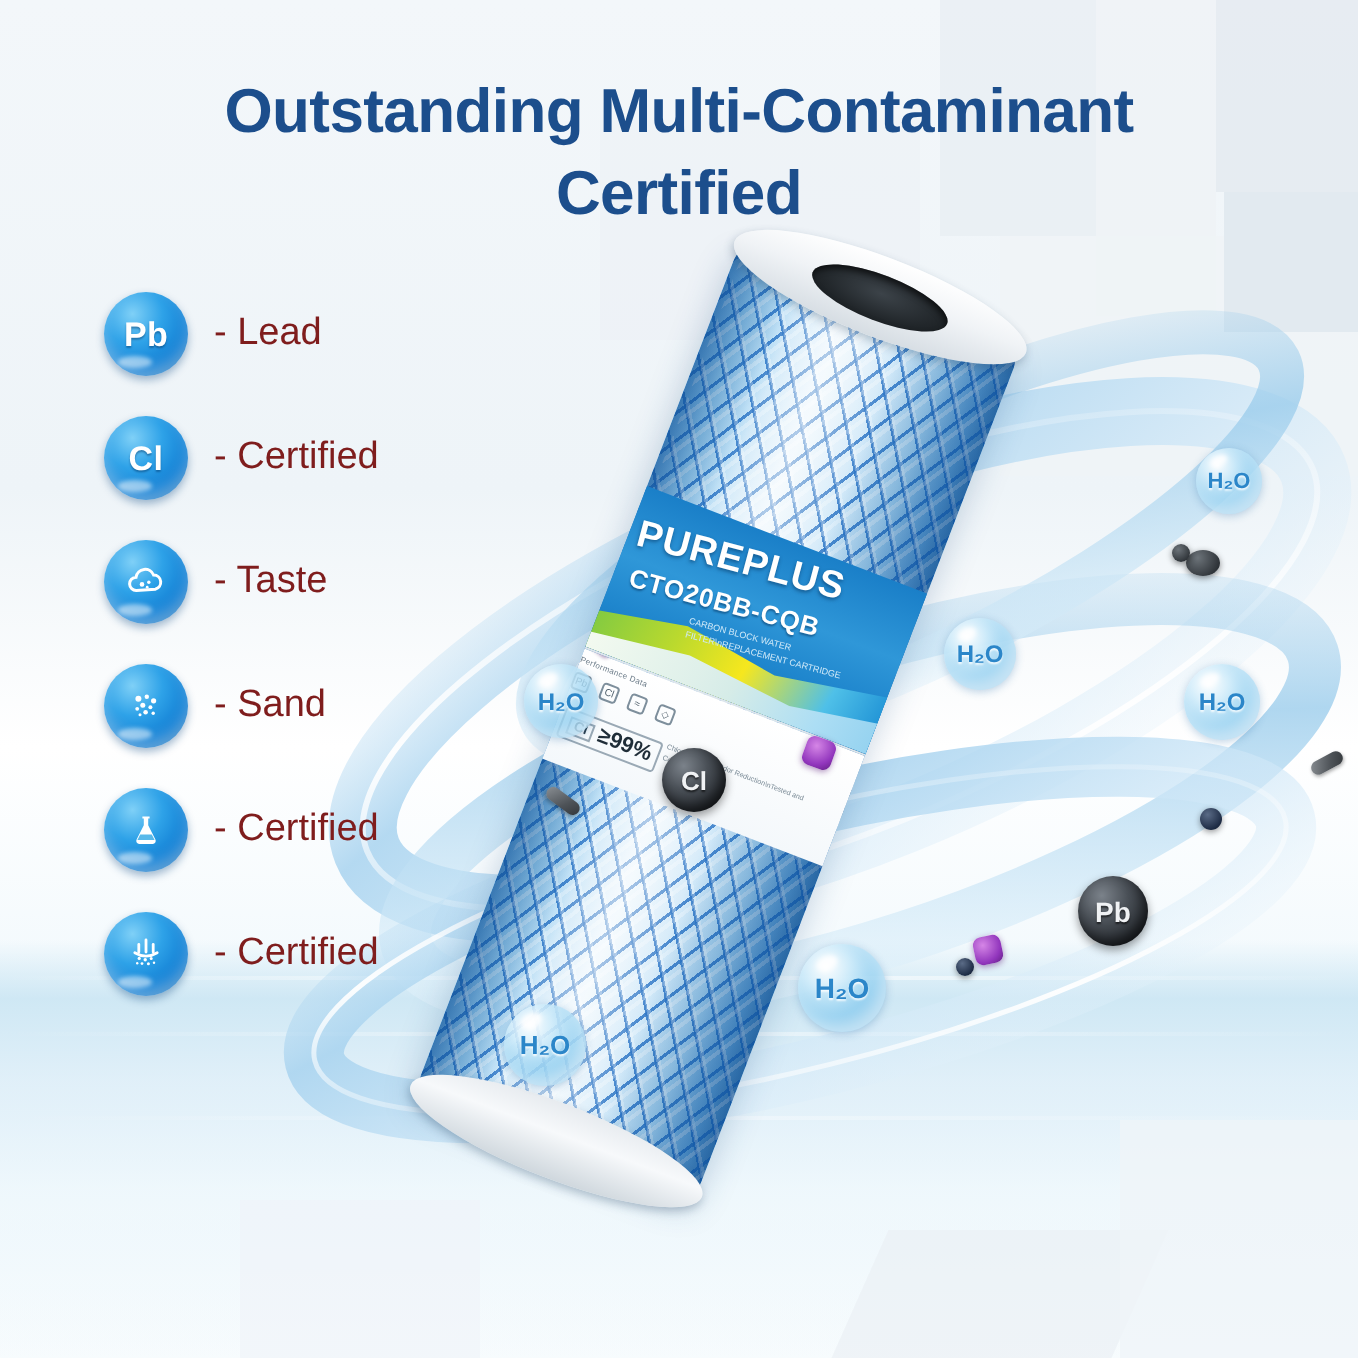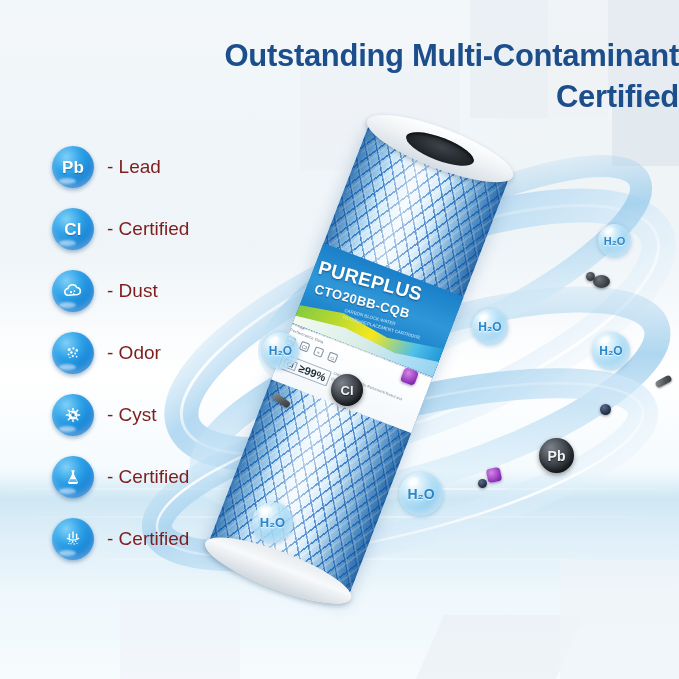--- a/index.html
+++ b/index.html
@@ -40,21 +40,21 @@
   }
   .water-line {
     position:absolute; left:0; right:0; height:2px;
     background:linear-gradient(90deg,rgba(255,255,255,0),rgba(255,255,255,.95),rgba(255,255,255,0));
     opacity:.8;
   }
 
   
   .title {
     position:absolute; left:0; right:0; top:36px;
-    text-align:right;
+    text-align:center;
     color:#1c4e8c;
     font-weight:bold;
     font-size:31px;
     line-height:1.32;
     letter-spacing:-.3px;
     z-index:40;
   }
 
   
   .list { position:absolute; left:52px; top:143px; z-index:45; }
@@ -347,63 +347,42 @@
 
     <div class="row">
       <div class="badge">
         <svg width="24" height="24" viewBox="0 0 24 24">
           <path d="M7.2 16.2a3.3 3.3 0 0 1-.2-6.6 4.6 4.6 0 0 1 8.8-1.1 3.6 3.6 0 0 1 .8 7.1z" fill="none" stroke="#fff" stroke-width="1.5"></path>
           <circle cx="10" cy="13.2" r="1.15" fill="#fff"></circle>
           <circle cx="13.4" cy="12.1" r=".85" fill="#fff"></circle>
           <circle cx="12.6" cy="14.6" r=".7" fill="#fff"></circle>
         </svg>
       </div>
-      <div class="label">- Dust</div>
+      <div class="label">- Taste</div>
     </div>
 
     <div class="row">
       <div class="badge">
         <svg width="24" height="24" viewBox="0 0 24 24">
           <g fill="#fff">
             <circle cx="8.2" cy="8.4" r="1.5"></circle>
               <circle cx="12.4" cy="7.4" r="1.1"></circle>
             <circle cx="15.8" cy="9.4" r="1.3"></circle>
               <circle cx="10.4" cy="11.6" r="1.25"></circle>
             <circle cx="14.2" cy="12.6" r="1"></circle>
               <circle cx="7.6" cy="13.4" r=".95"></circle>
             <circle cx="11.8" cy="15.1" r="1.15"></circle>
               <circle cx="15.6" cy="15.6" r=".85"></circle>
             <circle cx="9.0" cy="16.4" r=".75"></circle>
           </g>
         </svg>
       </div>
-      <div class="label">- Odor</div>
-    </div>
-
-    <div class="row">
-      <div class="badge">
-        <svg width="24" height="24" viewBox="0 0 24 24">
-          <circle cx="12" cy="12" r="4.6" fill="#fff"></circle>
-          <circle cx="12" cy="12" r="1.7" fill="#1b86cf"></circle>
-          <circle cx="9.8" cy="10.1" r=".85" fill="#1b86cf"></circle>
-          <circle cx="14.1" cy="13.6" r=".7" fill="#1b86cf"></circle>
-          <g stroke="#fff" stroke-width="1.5" stroke-linecap="round">
-            <line x1="12" y1="5.4" x2="12" y2="7.1"></line>
-            <line x1="12" y1="16.9" x2="12" y2="18.6"></line>
-            <line x1="5.4" y1="12" x2="7.1" y2="12"></line>
-            <line x1="16.9" y1="12" x2="18.6" y2="12"></line>
-            <line x1="7.3" y1="7.3" x2="8.5" y2="8.5"></line>
-            <line x1="15.5" y1="15.5" x2="16.7" y2="16.7"></line>
-            <line x1="16.7" y1="7.3" x2="15.5" y2="8.5"></line>
-            <line x1="8.5" y1="15.5" x2="7.3" y2="16.7"></line>
-          </g>
-        </svg>
-      </div>
-      <div class="label">- Cyst</div>
-    </div>
+      <div class="label">- Sand</div>
+    </div>
+
 
     <div class="row">
       <div class="badge">
         <svg width="24" height="24" viewBox="0 0 24 24">
           <path d="M10.2 5.2h3.6v1.1h-.7v3.3l3.6 7.2a1.5 1.5 0 0 1-1.35 2.2H8.65A1.5 1.5 0 0 1 7.3 16.8l3.6-7.2V6.3h-.7z" fill="#fff"></path>
           <path d="M9.1 14.2h5.8l1.4 2.8H7.7z" fill="#59b9ea"></path>
         </svg>
       </div>
       <div class="label">- Certified</div>
     </div>

